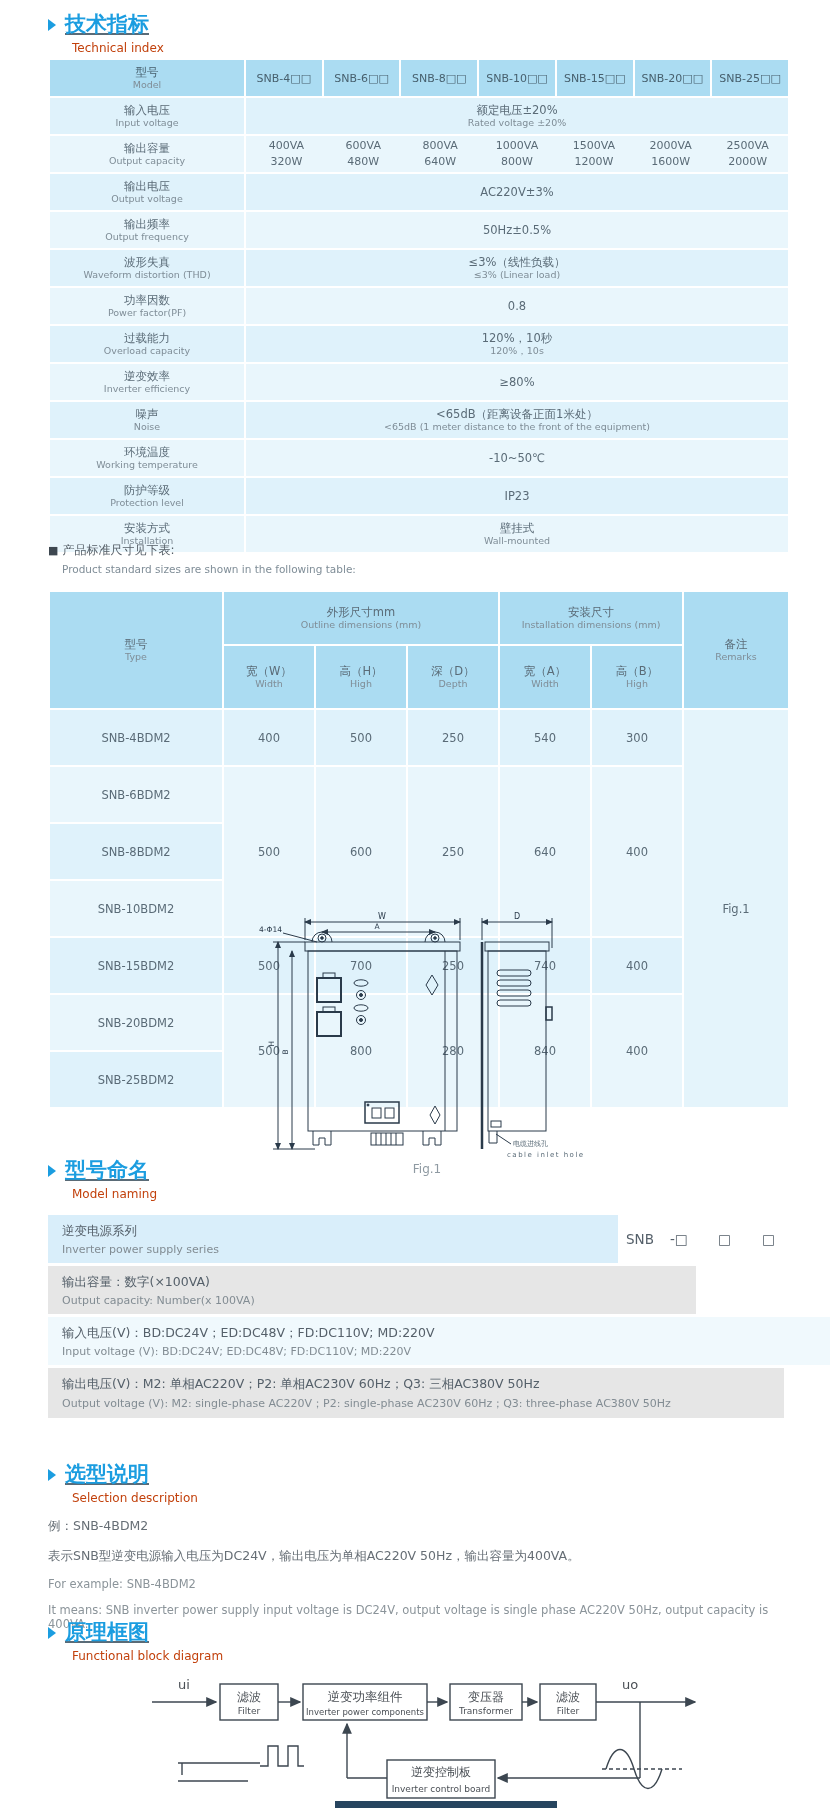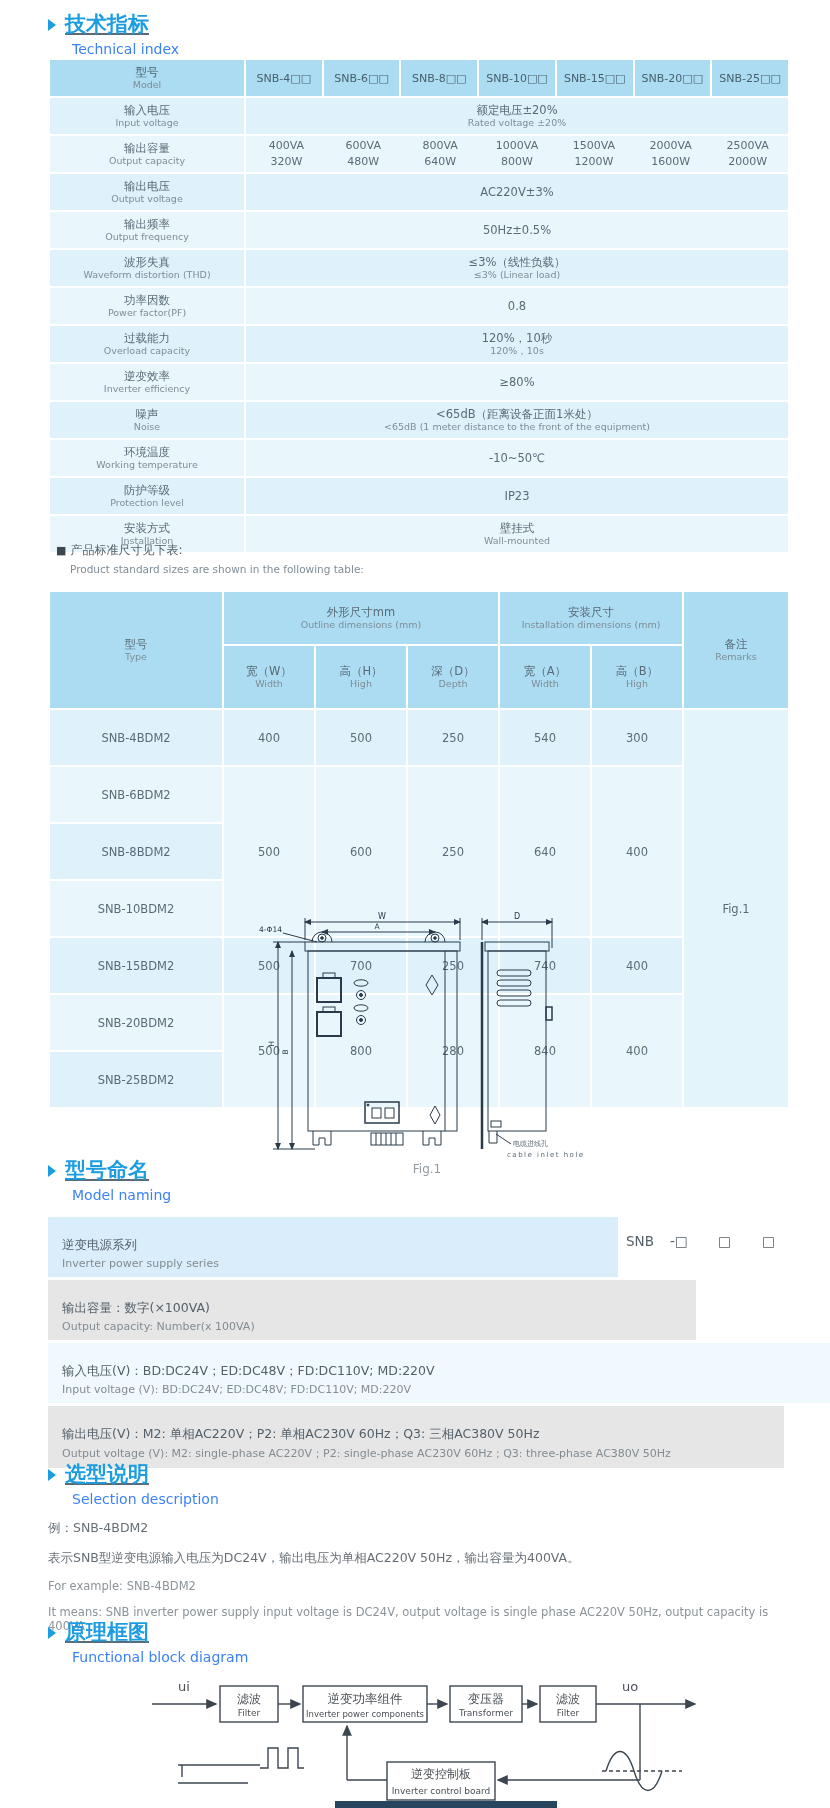--- a/index.html
+++ b/index.html
@@ -3,36 +3,36 @@
 <meta charset="utf-8">
 <style>
   html,body{margin:0;padding:0;background:#ffffff;}
   .page{position:relative;width:830px;height:1808px;background:#ffffff;overflow:hidden;
         font-family:"DejaVu Sans","Liberation Sans",sans-serif;color:#5a6b77;}
   
   .sec-head{position:absolute;left:48px;width:742px;}
   .head-line{display:flex;align-items:center;gap:9px;text-decoration:underline;}
   .tri{width:0;height:0;border-left:8px solid #1b9de0;border-top:6px solid transparent;border-bottom:6px solid transparent;}
   .head-cn{font-size:21px;font-weight:bold;color:#1b9de0;line-height:1.2;}
-  .head-en{font-size:14px;color:#3b82f6;margin:4px 0 0 24px;}
+  .head-en{font-size:12px;color:#c2410c;margin:4px 0 0 24px;}
   
   table{border-collapse:separate;border-spacing:2px;}
   .spec{position:absolute;left:48px;top:58px;width:742px;table-layout:fixed;}
   .spec td{background:#dff2fb;text-align:center;vertical-align:middle;height:34px;padding:1px 2px;}
   .spec tr.alt td{background:#e9f6fc;}
   .spec tr.hd td{background:#abdcf2;color:#47606e;font-size:11px;}
   .spec td.lbl{width:190px;}
   .cn{font-size:11.5px;color:#5a6b77;line-height:1.25;}
   .en{font-size:9.5px;color:#7f8d97;line-height:1.2;}
   .hd .cn{color:#47606e;}
   .cap-grid{display:flex;width:100%;}
   .cap-grid>div{flex:1;}
   .cap-grid .cn{line-height:1.45;font-size:11px;}
   
-  .s-note{position:absolute;left:56px;top:542px;width:742px;}
+  .s-note{position:absolute;left:48px;top:542px;width:742px;}
   .note-cn{font-size:12px;color:#555e66;}
   .note-cn .bullet{color:#3d4750;font-size:11px;margin-right:4px;}
   .note-en{font-size:10.5px;color:#7f8d97;margin:4px 0 0 14px;}
   
   .sz{position:absolute;left:48px;top:590px;width:742px;table-layout:fixed;}
   .sz td{background:#dff2fb;text-align:center;vertical-align:middle;padding:13px 2px;}
   .sz tr.h1 td,.sz tr.h2 td{background:#abdcf2;color:#47606e;}
   .sz tr.h1 td{height:26px;}
   .sz tr.h2 td{height:36px;}
   .sz td.c-type{width:168px;}
@@ -40,21 +40,21 @@
   .sz tbody tr.b td{height:29px;font-size:11.5px;color:#5a6b77;}
   .sz tr.b.alt td{background:#e9f6fc;}
   .sz td.merged{background:#e4f4fb;}
   .type-txt{font-size:11.5px;color:#5a6b77;}
   
   .figure{position:absolute;left:155px;top:912px;width:520px;height:268px;}
   .figure svg{display:block;}
   
   .s-naming{position:absolute;left:48px;top:1158px;width:742px;}
   .naming-rows{position:relative;margin-top:14px;}
-  .nrow{padding:20px 14px 7px 14px;margin-bottom:3px;box-sizing:border-box;}
+  .nrow{padding:8px 14px 7px 14px;margin-bottom:3px;box-sizing:border-box;}
   .nrow .rcn{font-size:12.5px;color:#55606a;margin-bottom:3px;}
   .nrow .ren{font-size:11px;color:#828c93;}
   .nrow.w1{width:570px;background:#d9eefa;}
   .nrow.w2{width:648px;background:#e6e6e6;}
   .nrow.w3{width:784px;background:#f0f9fd;}
   .nrow.w4{width:736px;background:#e6e6e6;}
   .code{position:absolute;top:16px;left:0;width:742px;height:20px;pointer-events:none;}
   .code span{position:absolute;font-size:13.5px;color:#55606a;}
   .code .p0{left:578px;}
   .code .p1{left:622px;}

